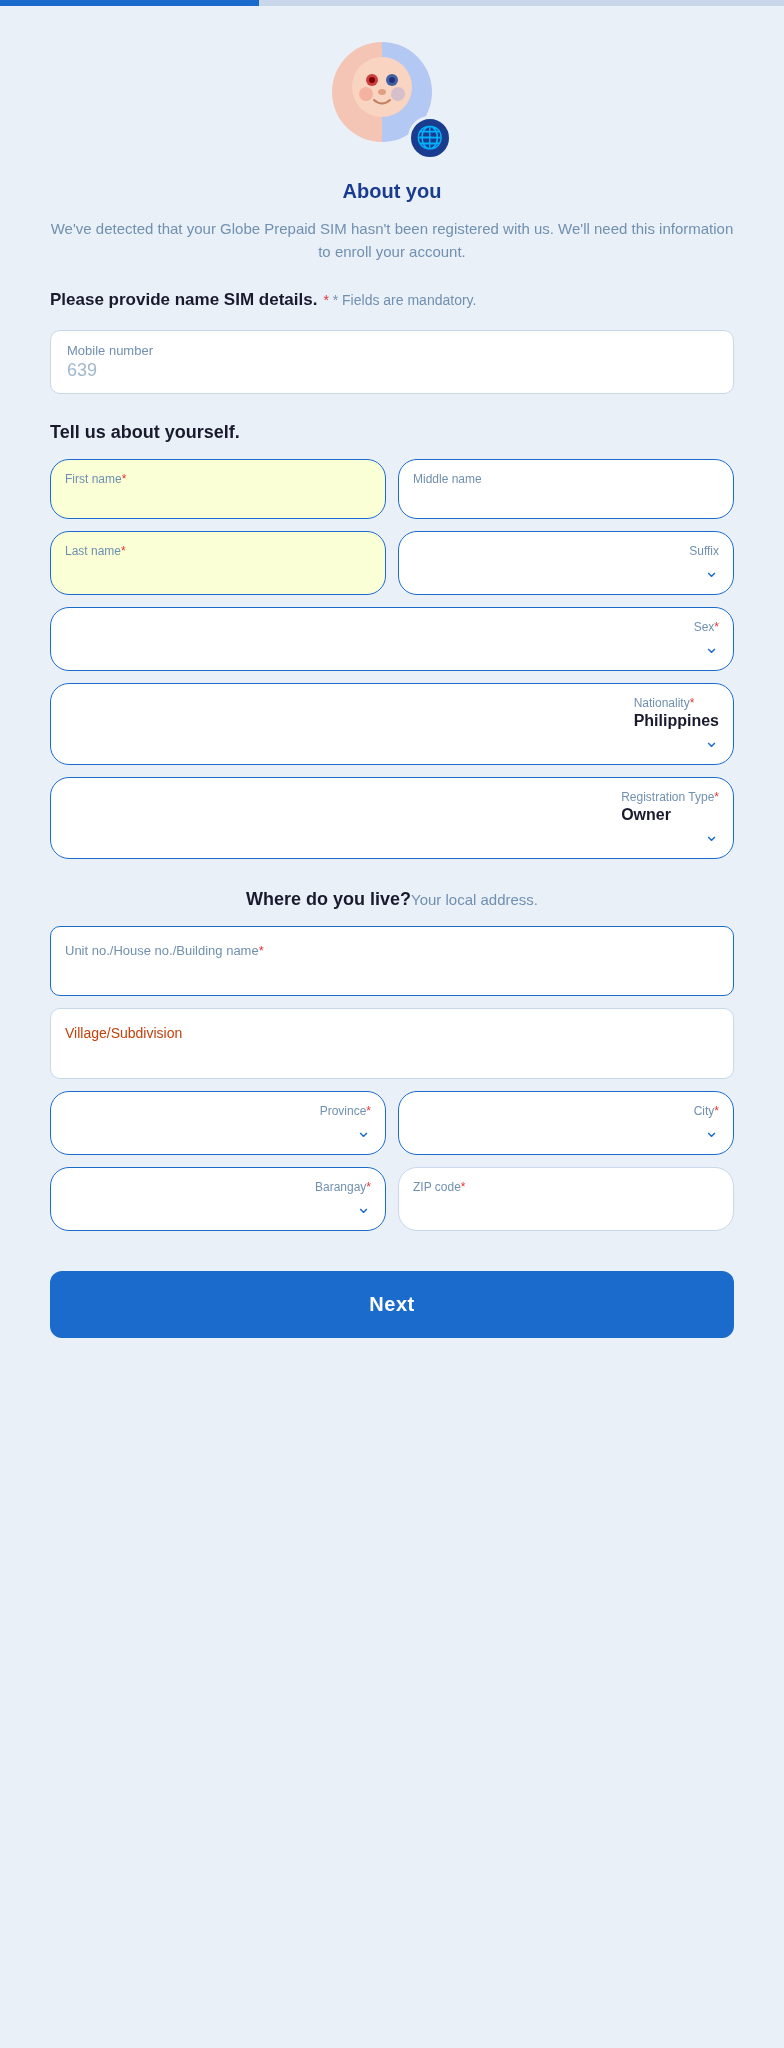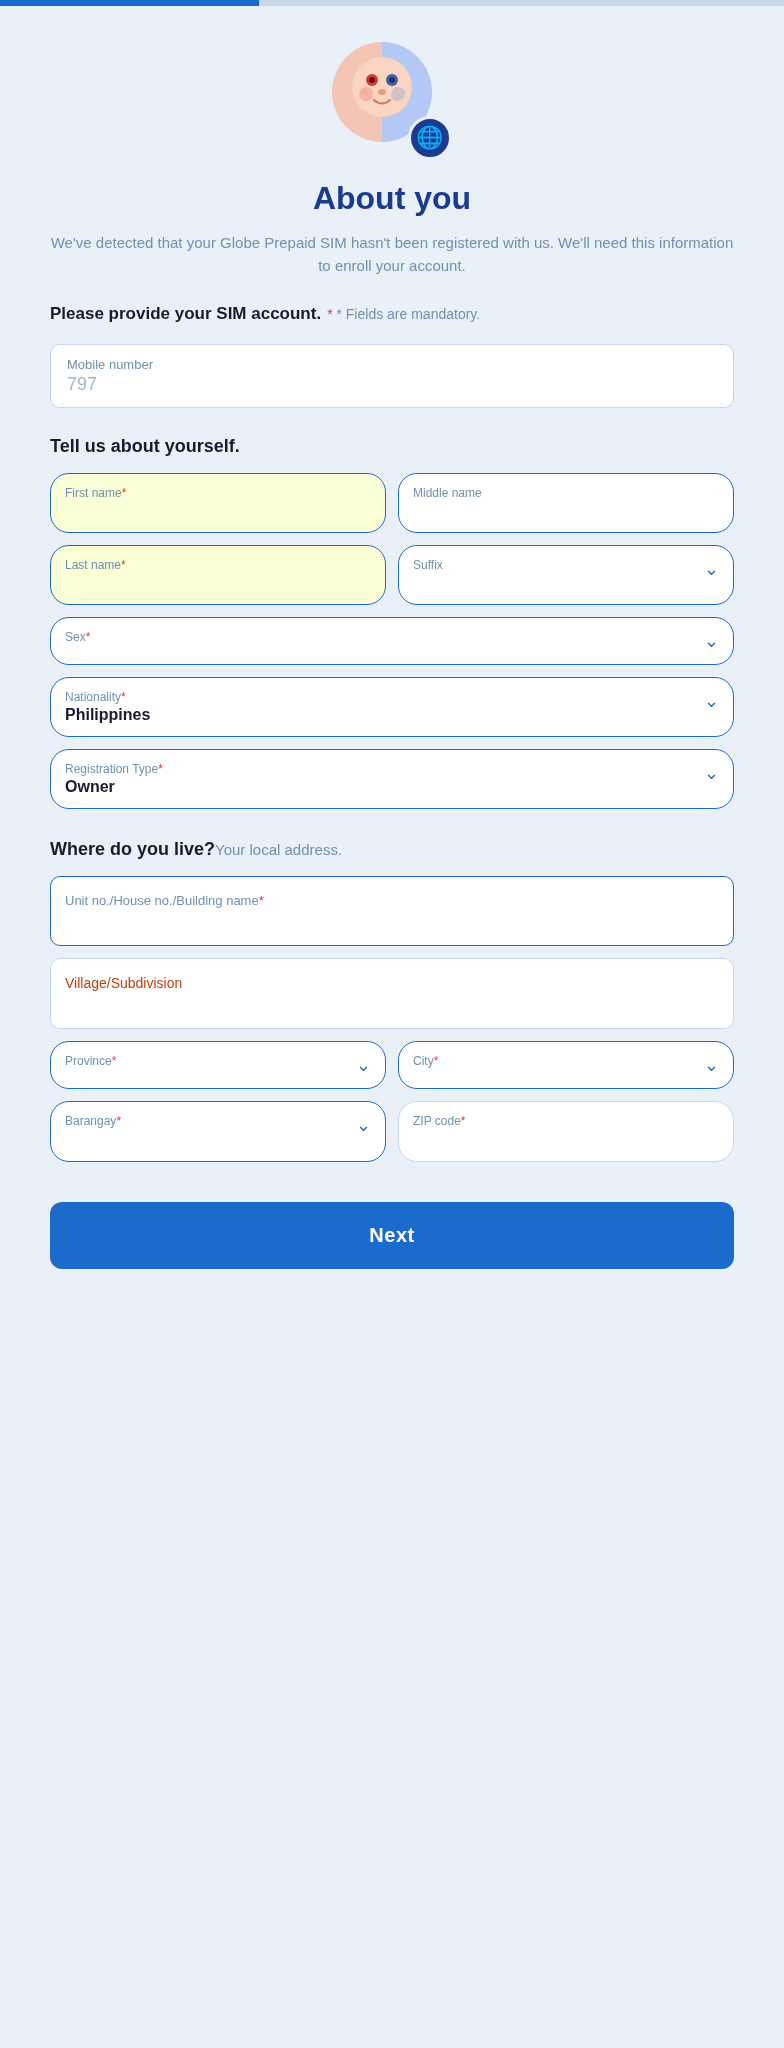--- a/index.html
+++ b/index.html
@@ -51,21 +51,21 @@
     .content-wrapper {
       width: 100%;
       max-width: 740px;
       padding: 0 28px 40px;
       display: flex;
       flex-direction: column;
       align-items: center;
     }
 
     .page-title {
-      font-size: 32px;
+      font-size: 20px;
       font-weight: 700;
       color: #1a3c8f;
       margin-top: 18px;
       margin-bottom: 14px;
       text-align: center;
     }
 
     .subtitle {
       font-size: 15px;
       color: #7090b0;
@@ -136,23 +136,24 @@
       border-radius: 19px;
       padding: 12px 14px;
       position: relative;
     }
     .form-field.filled {
       background: #faffd6;
       border-color: #1a6bcc;
     }
     .form-field.dropdown {
       display: flex;
-      align-items: flex-start;
+      align-items: flex-end;
       justify-content: space-between;
       cursor: pointer;
+      flex-direction: column;
     }
     .form-field.dropdown .field-inner {
       display: flex;
       flex-direction: column;
     }
     .form-field .field-label {
       font-size: 12px;
       color: #7090b0;
       margin-bottom: 2px;
     }
@@ -178,21 +179,21 @@
       flex-shrink: 0;
     }
 
     .full-row {
       width: 100%;
     }
 
     .address-section-header {
       width: 100%;
       display: flex;
-      justify-content: flex-start;
+      justify-content: center;
       align-items: center;
       margin-top: 18px;
       margin-bottom: 16px;
     }
     .address-section-title {
       font-size: 18px;
       font-weight: 700;
       color: #1a1a2e;
     }
     .address-section-note {
@@ -293,30 +294,30 @@
     <span style="font-size:22px;">🌐</span>
   </div>
 </div>
 
 <div class="content-wrapper">
 
   <h1 class="page-title">About you</h1>
   <p class="subtitle">We've detected that your Globe Prepaid SIM hasn't been registered with us. We'll need this information to enroll your account.</p>
 
   <div class="section-header">
-    <span class="section-header-text">Please provide your SIM account.</span>
+    <span class="section-header-text">Please provide name SIM details.</span>
     <span class="required-note">
       <span class="required-star">*</span>
       <span>* Fields are mandatory.</span>
     </span>
   </div>
 
   <div class="mobile-field full-row">
     <div class="label">Mobile number</div>
-    <div class="value">797</div>
+    <div class="value">639</div>
   </div>
 
   <div class="section-title">Tell us about yourself.</div>
 
   <div class="form-row">
     <div class="form-field filled">
       <div class="field-label">
         <span>First name</span><span class="req" style="color:#e63535;">*</span>
       </div>
       <input type="text" style="">

